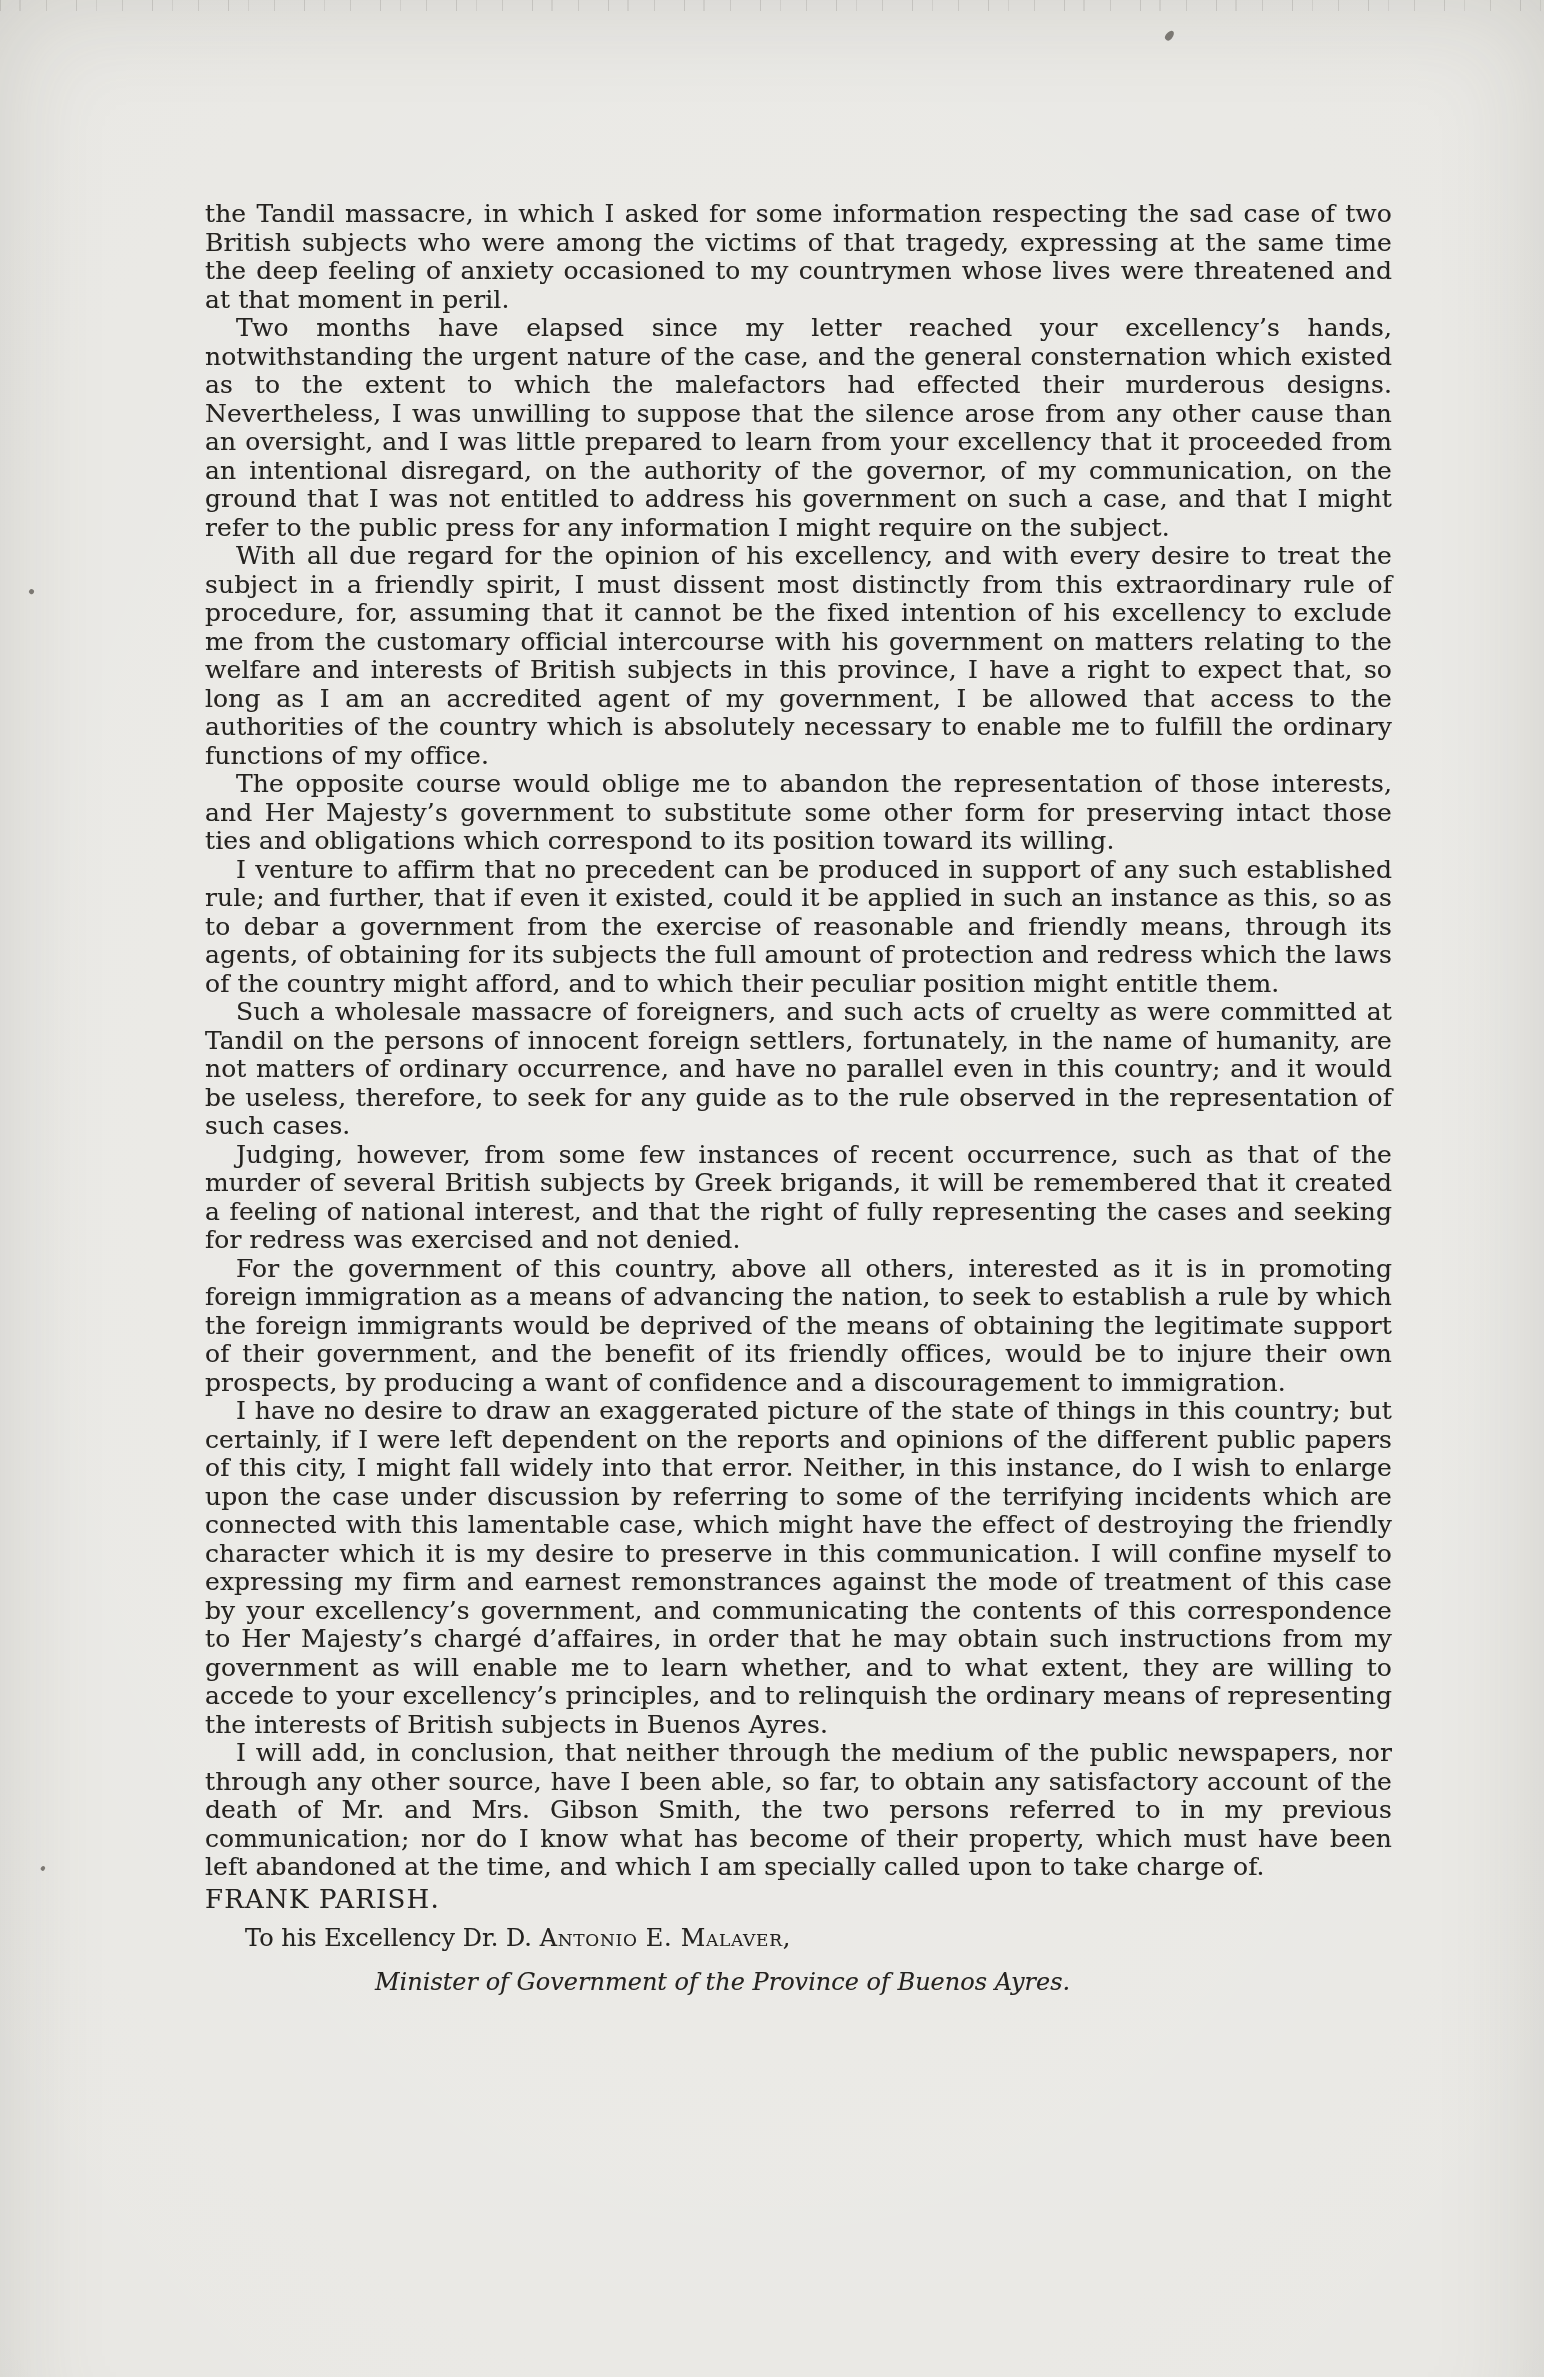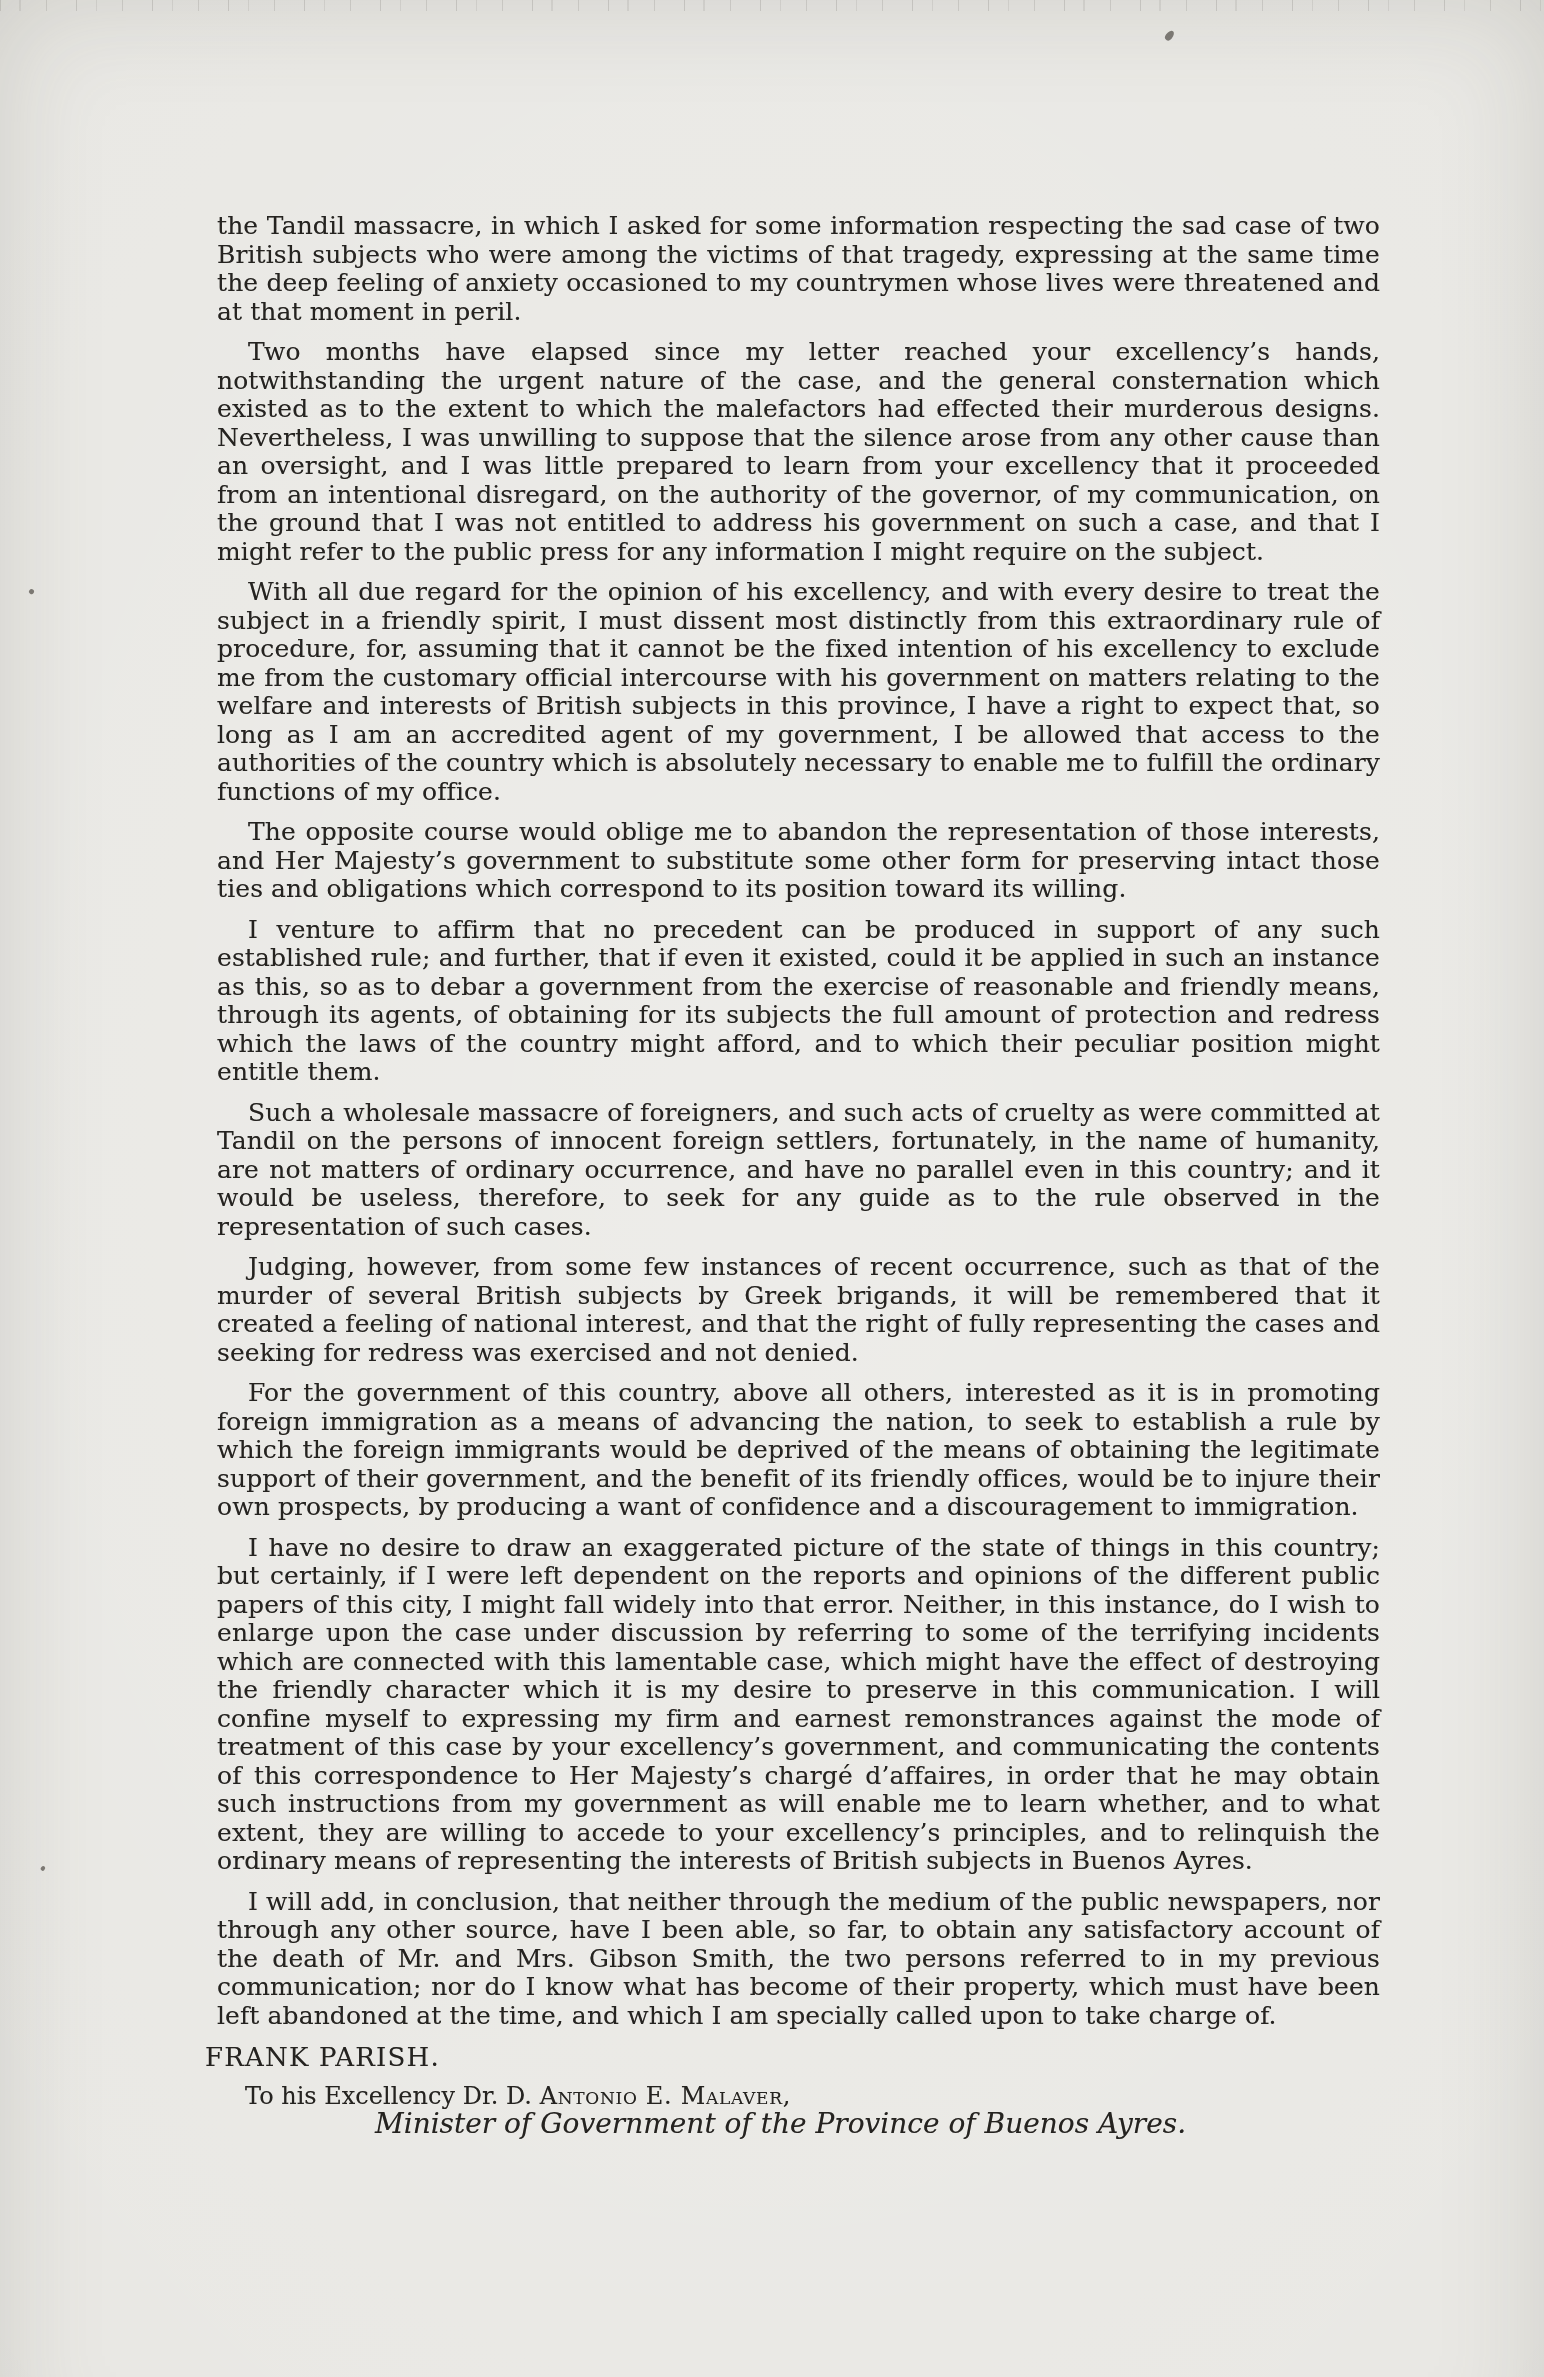--- a/index.html
+++ b/index.html
@@ -59,21 +59,21 @@
     word-spacing: 4.8px;
   }
   .text-block {
     position: absolute;
     left: 205px;
     top: 200px;
     width: 1187px;
     text-shadow: 0 0 0.5px rgba(37,35,32,0.35);
   }
   .para {
-    margin: 12px;
+    margin: 0;
     font-size: 25px;
     line-height: 28.5px;
     text-align: justify;
     text-indent: 31px;
     letter-spacing: 0.1px;
   }
   .para.first { text-indent: 0; }
   .closing {
     margin: 0;
     padding-left: 99px;
@@ -91,22 +91,22 @@
     margin: 10.5px 0 0 40px;
     font-size: 24px;
     line-height: 27.6px;
   }
   .addressee .name {
     font-variant: small-caps;
     letter-spacing: 0.7px;
     text-align: right;
   }
   .addressee-title {
-    margin: 0 0 0 170px;
-    font-size: 28px;
+    margin: 17px 0 0 170px;
+    font-size: 24px;
     line-height: 27.6px;
     font-style: italic;
   }
   .speck {
     position: absolute;
     background: #433f39;
     border-radius: 50% 50% 50% 50% / 60% 60% 40% 40%;
     opacity: 0.65;
     transform: rotate(38deg);
   }

